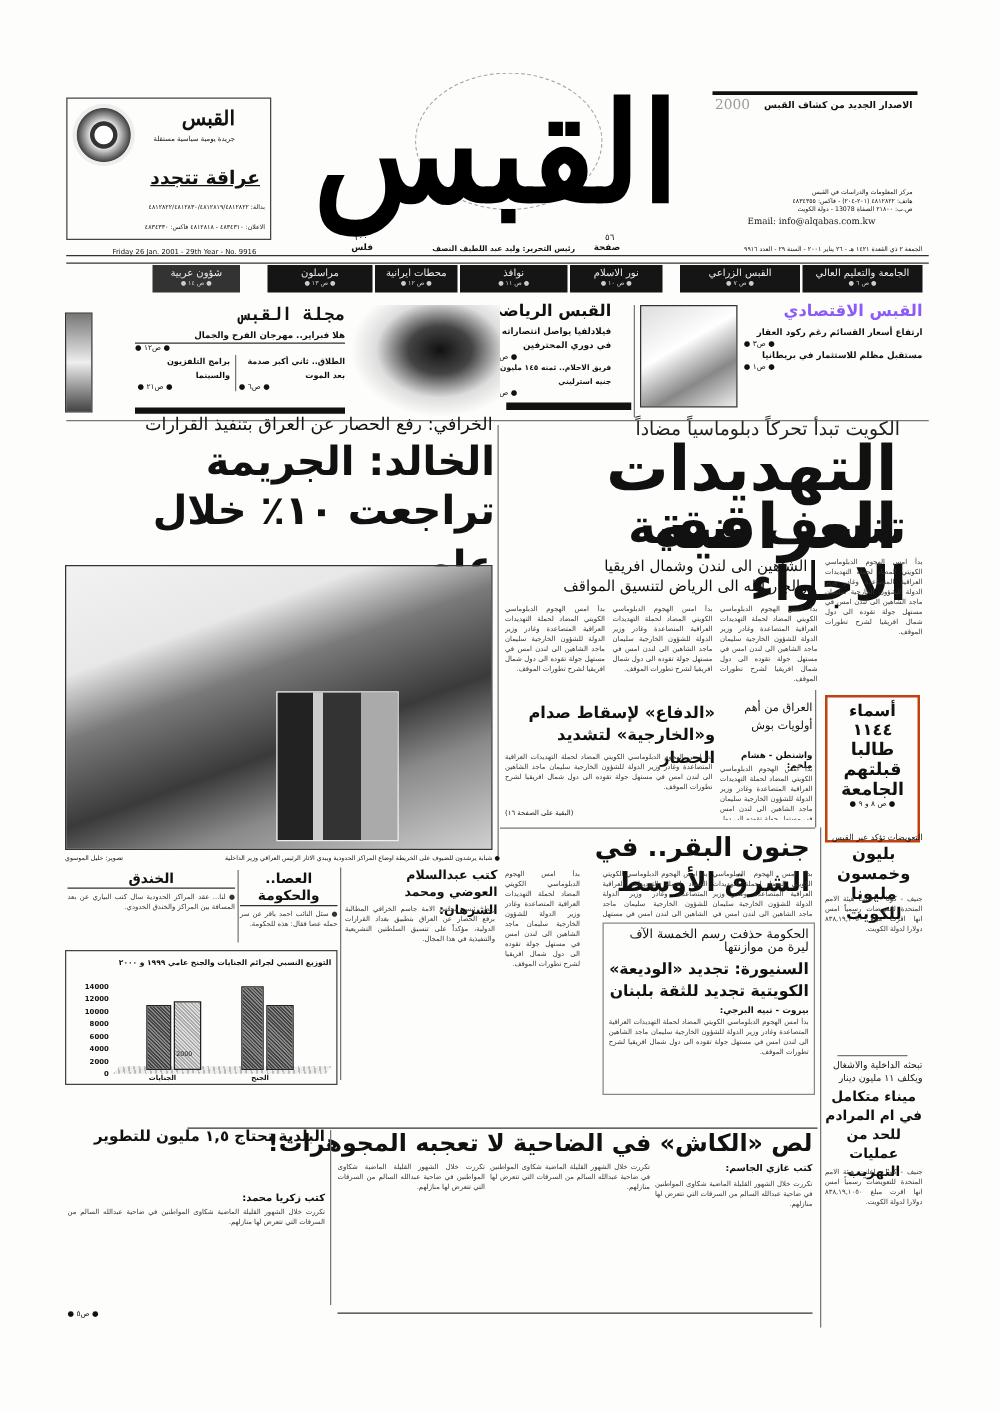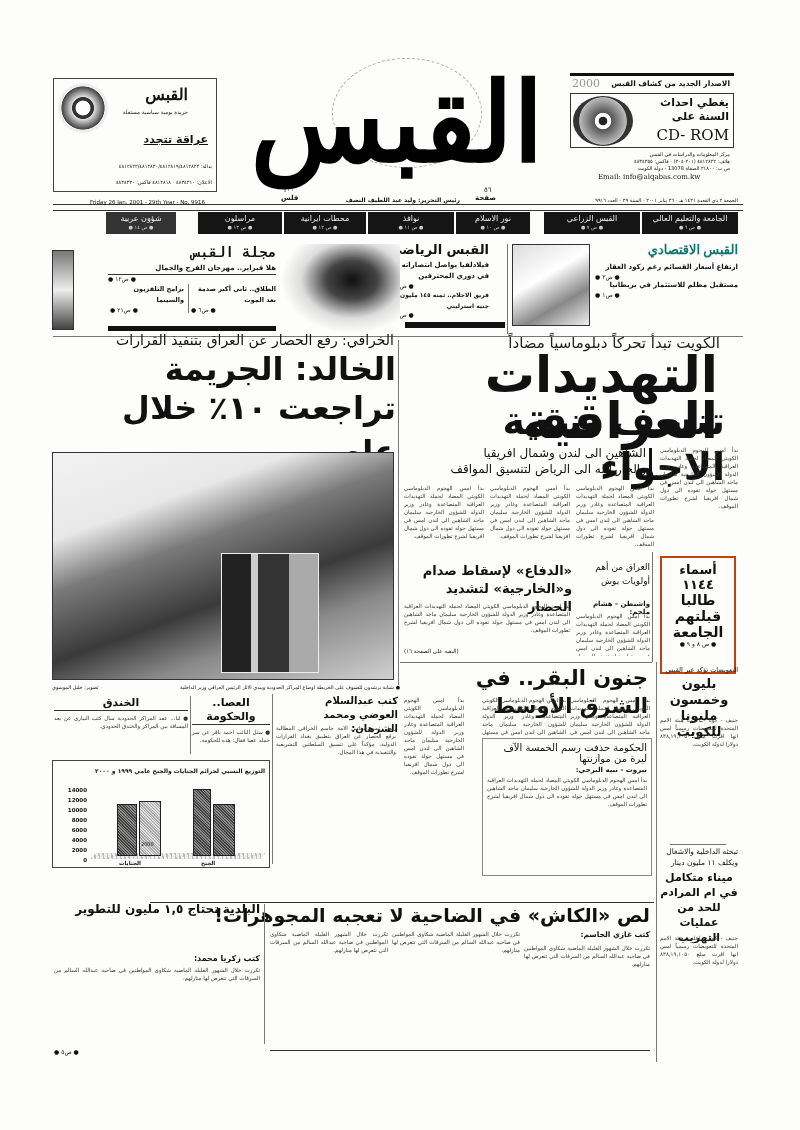--- a/index.html
+++ b/index.html
@@ -38,69 +38,63 @@
   .chart-bar { position: absolute; background: repeating-linear-gradient(45deg, #444 0 1px, #888 1px 2px); border: 1px solid #222; }
   .chart-bar.light { background: repeating-linear-gradient(45deg, #aaa 0 1px, #ddd 1px 2px); }
 </style>
 </head>
 <body>
 
 <div class="promo-left">
   <div class="abs" style="left:4px;top:4px;width:50px;height:50px;border-radius:50%;background:radial-gradient(circle,#fff 20%,#333 22%,#333 30%,#ddd 32%,#444 60%,#eee 62%);"></div>
   <div class="abs rtl bold serif" style="right:28px;top:6px;font-size:16px;">القبس</div>
   <div class="abs rtl" style="right:28px;top:30px;font-size:5.5px;">جريدة يومية سياسية مستقلة</div>
-  <div class="abs rtl bold" style="right:8px;top:54px;font-size:11px;text-decoration:underline;">عراقة تتجدد</div>
+  <div class="abs rtl bold" style="right:8px;top:54px;font-size:15px;text-decoration:underline;">عراقة تتجدد</div>
   <div class="abs rtl" style="right:4px;top:84px;font-size:5px;width:156px;">بدالة: ٤٨١٢٨٢٢/٤٨١٢٨٣٠/٤٨١٢٨١٩/٤٨١٢٨٢٢</div>
   <div class="abs rtl" style="right:4px;top:100px;font-size:5px;width:156px;">الاعلان: ٤٨٣٤٣١٠ - ٤٨١٢٨١٨ فاكس: ٤٨٣٤٣٣٠</div>
 </div>
 
 <div class="mast-logo">
   <div class="sunburst"></div>
   <div class="word">القبس</div>
 </div>
 
 <div class="abs ctr" style="left:283px;top:186px;font-size:7px;">١٠٠</div>
 <div class="abs ctr bold" style="left:281px;top:194px;font-size:7px;">فلس</div>
 <div class="abs ctr" style="left:484px;top:186px;font-size:7px;">٥٦</div>
 <div class="abs ctr bold" style="left:475px;top:194px;font-size:7px;">صفحة</div>
 <div class="abs rtl bold" style="left:320px;top:196px;width:140px;font-size:6px;">رئيس التحرير: وليد عبد اللطيف النصف</div>
 
 <div class="promo-right">
   <div class="blackbar" style="left:0;top:0;width:164px;height:3px;"></div>
   <div class="abs rtl bold" style="right:4px;top:6px;font-size:7.5px;">الاصدار الجديد من كشاف القبس</div>
   <div class="abs serif" style="left:2px;top:4px;font-size:11px;color:#999;">2000</div>
-  <div class="abs" style="left:0;top:20px;width:164px;height:55px;border:1px solid #333;">
-    <div class="abs" style="left:2px;top:2px;width:60px;height:50px;border-radius:50%;background:radial-gradient(circle,#222 10%,#fff 12%,#fff 20%,#555 22%,#bbb 60%,#333 62%);"></div>
-    <div class="abs rtl bold" style="right:4px;top:2px;font-size:11px;">يغطي احداث</div>
-    <div class="abs rtl bold" style="right:4px;top:16px;font-size:11px;">السنة على</div>
-    <div class="abs serif" style="right:4px;top:32px;font-size:15px;">CD- ROM</div>
-  </div>
   <div class="abs rtl" style="right:4px;top:78px;font-size:5px;">مركز المعلومات والدراسات في القبس</div>
   <div class="abs rtl" style="right:4px;top:85px;font-size:5px;">هاتف: ٤٨١٢٨٢٢ (٢٠١-٢٠٤) - فاكس: ٤٨٣٤٣٥٥</div>
   <div class="abs rtl" style="right:4px;top:92px;font-size:5px;">ص.ب: ٢١٨٠٠ الصفاة 13078 - دولة الكويت</div>
   <div class="abs serif" style="left:28px;top:100px;font-size:7px;">Email: info@alqabas.com.kw</div>
 </div>
 
 <div class="rule-h" style="left:53px;top:204px;width:690px;background:#333;"></div>
 <div class="abs" style="left:90px;top:199px;font-size:5.5px;">Friday 26 Jan. 2001 - 29th Year - No. 9916</div>
 <div class="abs rtl" style="left:560px;top:197px;width:178px;font-size:5px;">الجمعة ٢ ذي القعدة ١٤٢١ هـ - ٢٦ يناير ٢٠٠١ - السنة ٢٩ - العدد ٩٩١٦</div>
 <div class="rule-h" style="left:53px;top:210px;width:690px;background:#333;"></div>
 
 <div class="nav-strip" style="left:90px;width:648px;flex-direction:row-reverse;">
   <div class="nav-cell" style="width:96px;"><span>الجامعة والتعليم العالي</span><small>● ص ٦ ●</small></div>
   <div class="nav-cell" style="width:96px;margin-left:12px;"><span>القبس الزراعي</span><small>● ص ٧ ●</small></div>
   <div class="nav-cell" style="width:74px;"><span>نور الاسلام</span><small>● ص ١٠ ●</small></div>
   <div class="nav-cell" style="width:86px;"><span>نوافذ</span><small>● ص ١١ ●</small></div>
-  <div class="nav-cell" style="width:82px;"><span>محطات ايرانية</span><small>● ص ١٢ ●</small></div>
+  <div class="nav-cell" style="width:66px;"><span>محطات ايرانية</span><small>● ص ١٢ ●</small></div>
   <div class="nav-cell" style="width:84px;margin-left:20px;"><span>مراسلون</span><small>● ص ١٣ ●</small></div>
   <div class="nav-cell" style="width:70px;background:#333;"><span>شؤون عربية</span><small>● ص ١٤ ●</small></div>
 </div>
 
 <div class="abs" style="left:595px;top:242px;width:143px;height:90px;">
-  <div class="teaser-title" style="color:#0f766e;font-family:Liberation Serif, serif;">القبس الاقتصادي</div>
+  <div class="teaser-title" style="color:#8b5cf6;">القبس الاقتصادي</div>
   <div class="teaser-line" style="margin-top:4px;">ارتفاع أسعار القسائم رغم ركود العقار</div>
   <div class="pg" style="text-align:left;">● ص٣ ●</div>
   <div class="teaser-line">مستقبل مظلم للاستثمار في بريطانيا</div>
   <div class="pg" style="text-align:left;">● ص١ ●</div>
 </div>
 <div class="photo" style="left:512px;top:244px;width:78px;height:82px;background:linear-gradient(150deg,#ddd,#fff 40%,#888 70%,#eee);"></div>
 <div class="rule-v" style="left:507px;top:244px;height:90px;"></div>
 
 <div class="abs" style="left:389px;top:242px;width:100px;height:90px;">
   <div class="teaser-title">القبس الرياضي</div>
@@ -206,20 +200,21 @@
   <div class="abs rtl" style="left:148px;top:99px;font-size:5.5px;font-weight:bold;">الجنح</div>
 </div>
 
 <div class="rule-h" style="left:400px;top:662px;width:252px;"></div>
 <div class="abs rtl bold" style="left:402px;top:664px;width:246px;font-size:21px;line-height:28px;">جنون البقر.. في الشرق الأوسط</div>
 <div class="abs txt" style="left:404px;top:696px;width:60px;height:180px;overflow:hidden;">بدأ امس الهجوم الدبلوماسي الكويتي المضاد لحملة التهديدات العراقية المتصاعدة وغادر وزير الدولة للشؤون الخارجية سليمان ماجد الشاهين الى لندن امس في مستهل جولة تقوده الى دول شمال افريقيا لشرح تطورات الموقف.</div>
 <div class="abs txt" style="left:482px;top:696px;width:84px;height:40px;overflow:hidden;">بدأ امس الهجوم الدبلوماسي الكويتي المضاد لحملة التهديدات العراقية المتصاعدة وغادر وزير الدولة للشؤون الخارجية سليمان ماجد الشاهين الى لندن امس في مستهل جولة تقوده الى دول شمال افريقيا لشرح تطورات الموقف.</div>
 <div class="abs txt" style="left:570px;top:696px;width:80px;height:40px;overflow:hidden;">بدأ امس الهجوم الدبلوماسي الكويتي المضاد لحملة التهديدات العراقية المتصاعدة وغادر وزير الدولة للشؤون الخارجية سليمان ماجد الشاهين الى لندن امس في مستهل جولة تقوده الى دول شمال افريقيا لشرح تطورات الموقف.</div>
 <div class="box" style="left:482px;top:738px;width:170px;height:138px;border-color:#888;">
   <div class="rtl" style="font-size:10px;padding:3px 4px 0 4px;">الحكومة حذفت رسم الخمسة الآف ليرة من موازنتها</div>
+  <div class="rtl bold" style="font-size:12.5px;line-height:18px;padding:2px 4px 0 4px;">السنيورة: تجديد «الوديعة» الكويتية تجديد للثقة بلبنان</div>
   <div class="rtl bold" style="font-size:7px;padding:2px 4px;">بيروت - نبيه البرجي:</div>
   <div class="txt" style="padding:0 4px;height:56px;overflow:hidden;">بدأ امس الهجوم الدبلوماسي الكويتي المضاد لحملة التهديدات العراقية المتصاعدة وغادر وزير الدولة للشؤون الخارجية سليمان ماجد الشاهين الى لندن امس في مستهل جولة تقوده الى دول شمال افريقيا لشرح تطورات الموقف.</div>
 </div>
 
 <div class="rule-v" style="left:656px;top:662px;height:400px;"></div>
 <div class="abs rtl" style="left:660px;top:666px;width:78px;font-size:6.5px;">التعويضات تؤكد عبر القبس</div>
 <div class="abs rtl bold ctr" style="left:660px;top:676px;width:78px;font-size:13px;line-height:16px;text-align:center;">بليون وخمسون مليونا للكويت</div>
 <div class="abs txt" style="left:660px;top:716px;width:78px;height:110px;overflow:hidden;">جنيف - كونا - اعلنت هيئة الامم المتحدة للتعويضات رسمياً امس انها اقرت مبلغ ٨٣٨,١٩,١٠٥٠ دولارا لدولة الكويت.</div>
 <div class="rule-h" style="left:670px;top:844px;width:56px;"></div>
 <div class="abs rtl" style="left:660px;top:846px;width:78px;font-size:7.5px;line-height:11px;">تبحثه الداخلية والاشغال ويكلف ١١ مليون دينار</div>

